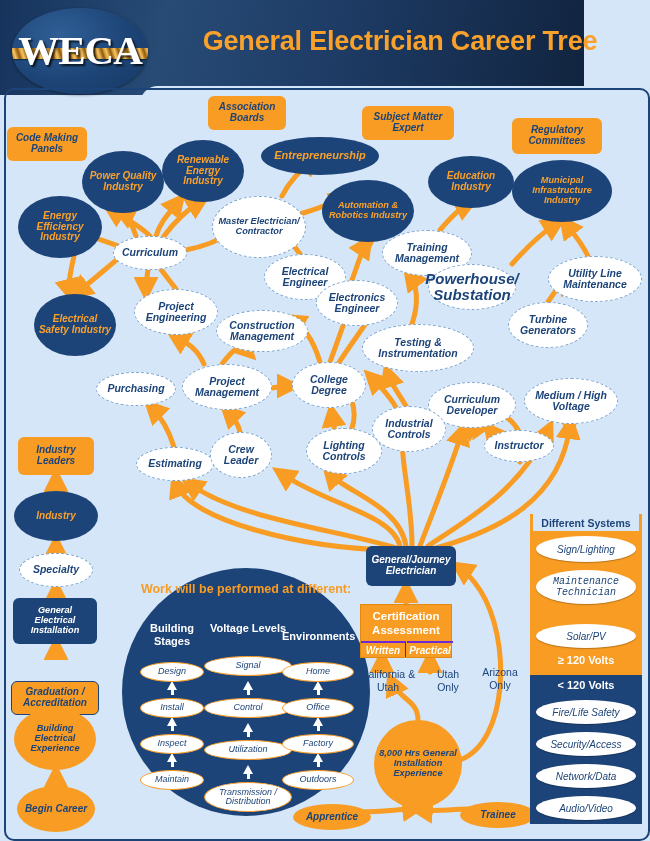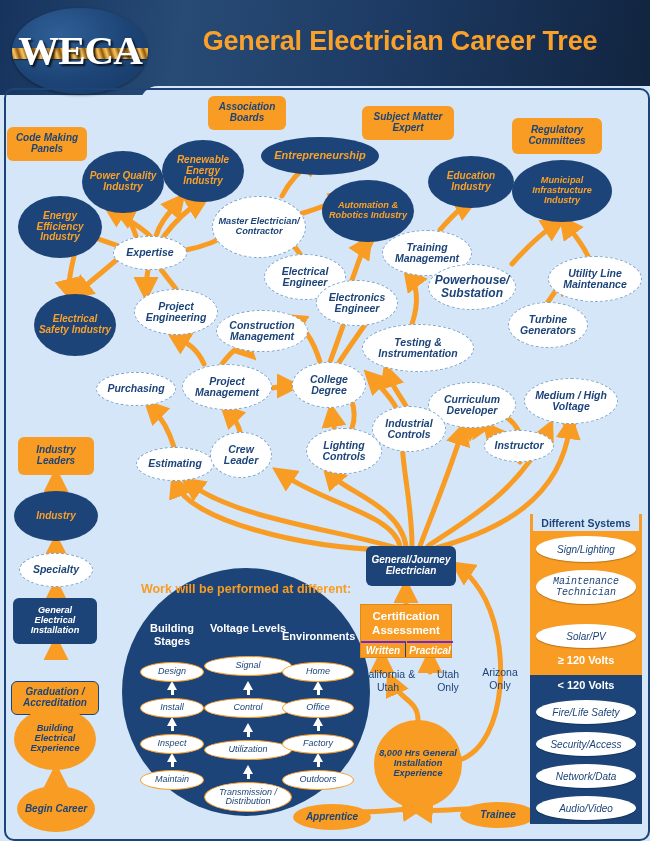--- a/index.html
+++ b/index.html
@@ -1,20 +1,20 @@
 <!DOCTYPE html>
 <html><head>
 <meta charset="utf-8">
 <style>
   html,body{margin:0;padding:0;background:#ffffff;}
   body{font-family:"Liberation Sans",sans-serif;}
   #page{position:relative;width:650px;height:841px;overflow:hidden;background:#d4e6f8;}
 
   
-  #header{position:absolute;left:0;top:0;width:650px;height:95px;
+  #header{position:absolute;left:0;top:0;width:584px;height:95px;
     background:linear-gradient(100deg,#16335c 0%,#274b75 28%,#1d3a63 60%,#11243f 100%);}
   #header-inner{position:relative;width:100%;height:100%;}
   #logo{position:absolute;left:12px;top:8px;width:136px;height:86px;border-radius:50%;
     background:radial-gradient(ellipse at 35% 30%,#2f5f96 0%,#1d4476 55%,#163a66 100%);
     box-shadow:0 1px 3px rgba(0,0,0,.45);overflow:hidden;}
   #cable{position:absolute;left:0;top:46%;width:100%;height:11px;
     background:repeating-linear-gradient(72deg,#8a5a13 0px,#d79a36 2px,#f3c56a 4px,#c4892b 6px,#8a5a13 8px);
     box-shadow:0 1px 1px rgba(0,0,0,.4);}
   #logo-text{position:absolute;left:0;top:50%;transform:translateY(-52%);width:100%;
     text-align:center;font-family:"Liberation Serif",serif;font-weight:bold;font-size:41px;
@@ -235,35 +235,35 @@
       <div class="node rect orange-bd" style="left: 11px; top: 657px; width: 88px; height: 34px; font-size: 10px; padding: 2px 4px;">
         <span>Graduation / Accreditation</span>
       </div>
       <div class="node ell orange" style="left: 14px; top: 708px; width: 82px; height: 62px; font-size: 9.2px; padding: 2px 4px;">
         <span>Building Electrical Experience</span>
       </div>
       <div class="node ell orange" style="left: 17px; top: 786px; width: 78px; height: 46px; font-size: 10px; padding: 2px 4px;">
         <span>Begin Career</span>
       </div>
       <div class="node ell white" style="left: 113px; top: 236px; width: 74px; height: 34px; font-size: 10.5px; padding: 2px 4px;">
-        <span>Expertise</span>
+        <span>Curriculum</span>
       </div>
       <div class="node ell white" style="left: 212px; top: 196px; width: 94px; height: 62px; font-size: 9.2px; padding: 2px 4px;">
         <span>Master Electrician/ Contractor</span>
       </div>
       <div class="node ell white" style="left: 264px; top: 254px; width: 82px; height: 46px; font-size: 10.5px; padding: 2px 4px;">
         <span>Electrical Engineer</span>
       </div>
       <div class="node ell white" style="left: 316px; top: 280px; width: 82px; height: 46px; font-size: 10.5px; padding: 2px 4px;">
         <span>Electronics Engineer</span>
       </div>
       <div class="node ell white" style="left: 382px; top: 230px; width: 90px; height: 46px; font-size: 10.5px; padding: 2px 4px;">
         <span>Training Management</span>
       </div>
-      <div class="node ell white" style="left: 428px; top: 264px; width: 88px; height: 46px; font-size: 12px; padding: 2px 4px;">
+      <div class="node ell white" style="left: 428px; top: 264px; width: 88px; height: 46px; font-size: 15px; padding: 2px 4px;">
         <span>Powerhouse/ Substation</span>
       </div>
       <div class="node ell white" style="left: 548px; top: 256px; width: 94px; height: 46px; font-size: 10.5px; padding: 2px 4px;">
         <span>Utility Line Maintenance</span>
       </div>
       <div class="node ell white" style="left: 508px; top: 302px; width: 80px; height: 46px; font-size: 10.5px; padding: 2px 4px;">
         <span>Turbine Generators</span>
       </div>
       <div class="node ell white" style="left: 134px; top: 289px; width: 84px; height: 46px; font-size: 10.5px; padding: 2px 4px;">
         <span>Project Engineering</span>

